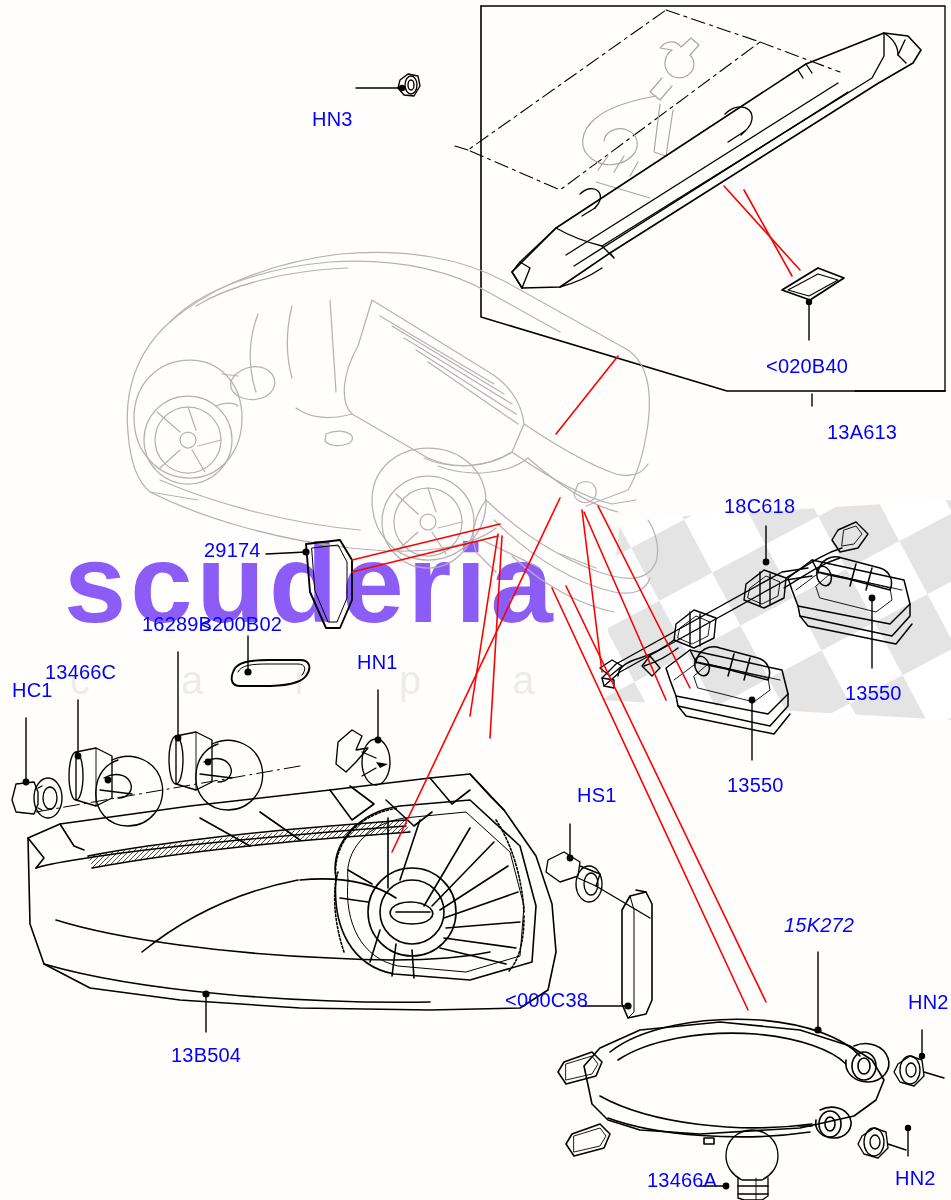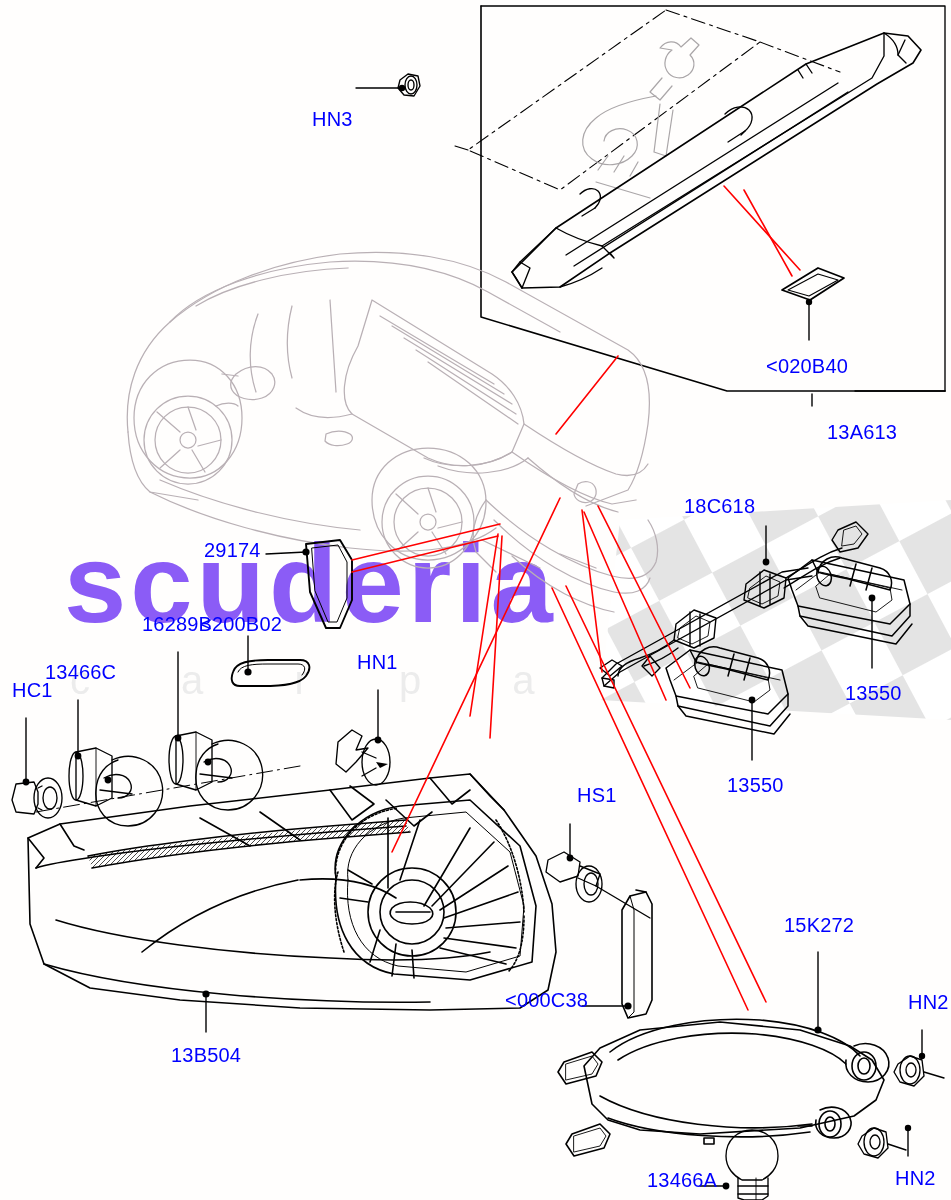--- a/index.html
+++ b/index.html
@@ -457,41 +457,41 @@
   <div class="lbl" style="left:312px;top:84px;transform:translateY(-50%);margin-top:35px;">HN3</div>
 
   <div class="lbl" style="left:766px;top:356px;">&lt;020B40</div>
 
   <div class="lbl" style="left:827px;top:422px;">13A613</div>
 
   <div class="lbl" style="left:204px;top:550px;transform:translateY(-50%);">29174</div>
 
   <div class="lbl" style="left:200px;top:624px;transform:translateY(-50%);">&lt;200B02</div>
 
-  <div class="lbl" style="left:684px;top:516px;transform:translateY(-100%);text-align:right;">18C618</div>
+  <div class="lbl" style="left:724px;top:516px;transform:translateY(-100%);text-align:right;">18C618</div>
 
   <div class="lbl" style="left:845px;top:683px;">13550</div>
 
   <div class="lbl" style="left:727px;top:775px;">13550</div>
 
   <div class="lbl" style="left:45px;top:682px;transform:translateY(-100%);">13466C</div>
 
   <div class="lbl" style="left:142px;top:634px;transform:translateY(-100%);">16289B</div>
 
   <div class="lbl" style="left:6px;top:700px;transform:translateY(-100%);margin-left:6px;">HC1</div>
 
   <div class="lbl" style="left:357px;top:672px;transform:translateY(-100%);">HN1</div>
 
   <div class="lbl" style="left:577px;top:805px;transform:translateY(-100%);">HS1</div>
 
   <div class="lbl" style="left:505px;top:1000px;transform:translateY(-50%);">&lt;000C38</div>
 
   <div class="lbl" style="left:171px;top:1045px;">13B504</div>
 
-  <div class="lbl" style="left:784px;top:935px;transform:translateY(-100%);">15K272</div>
+  <div class="lbl" style="left:784px;top:935px;transform:translateY(-100%);font-style:italic;">15K272</div>
 
   <div class="lbl" style="left:908px;top:1012px;transform:translateY(-100%);">HN2</div>
 
   <div class="lbl" style="left:895px;top:1168px;">HN2</div>
 
   <div class="lbl" style="left:631px;top:1180px;transform:translateY(-50%);margin-left:16px;">13466A</div>
 
 </div>
 
 </body></html>

